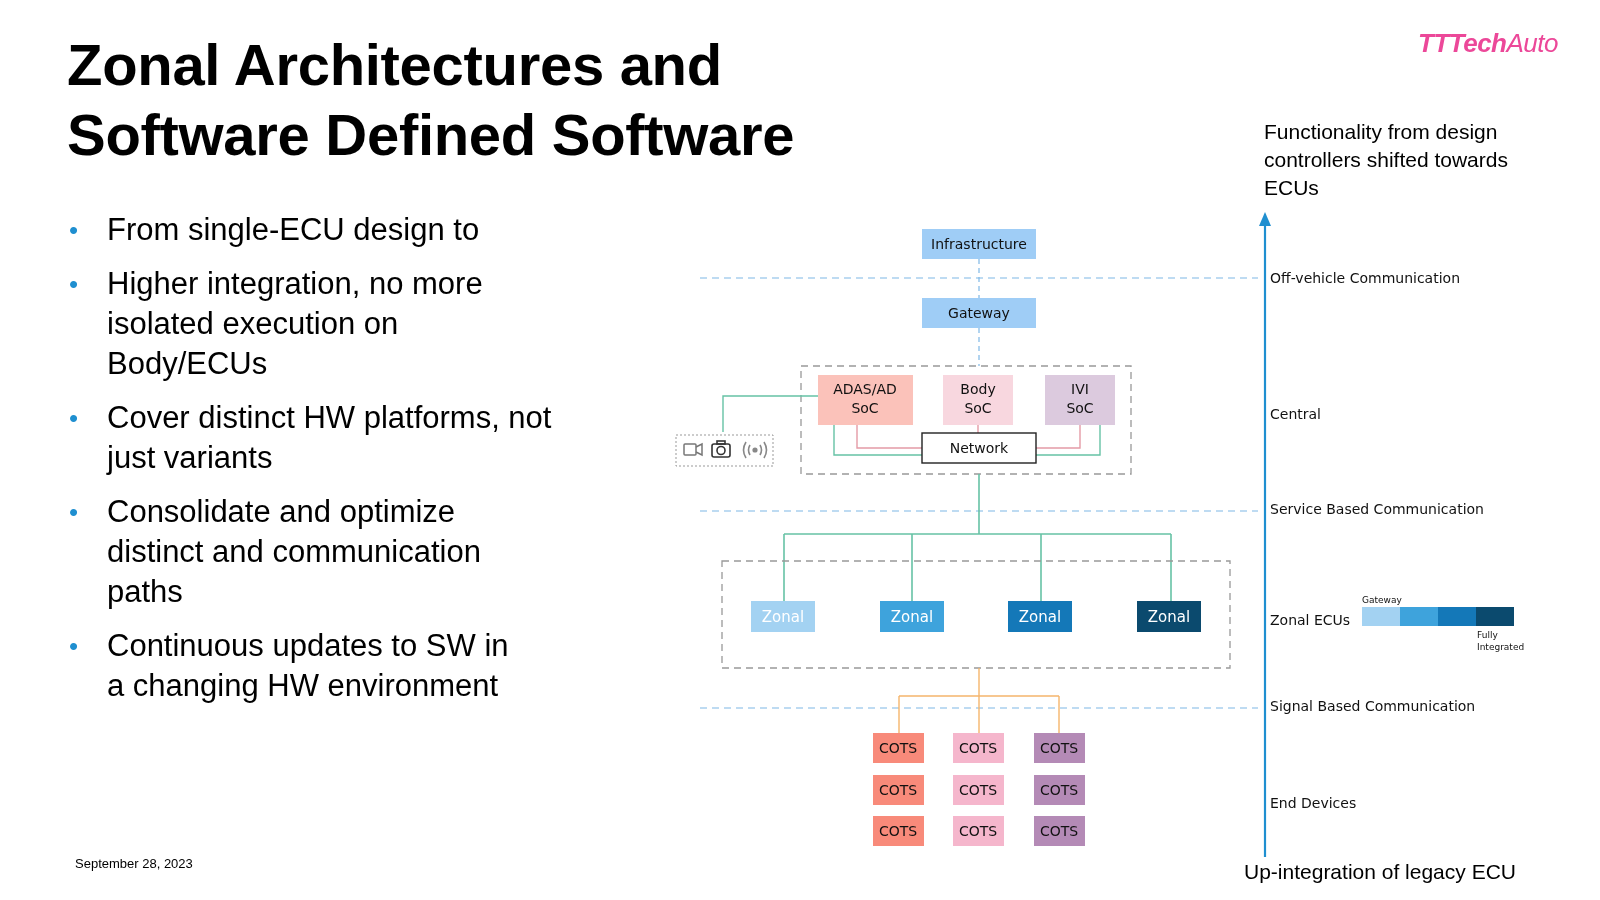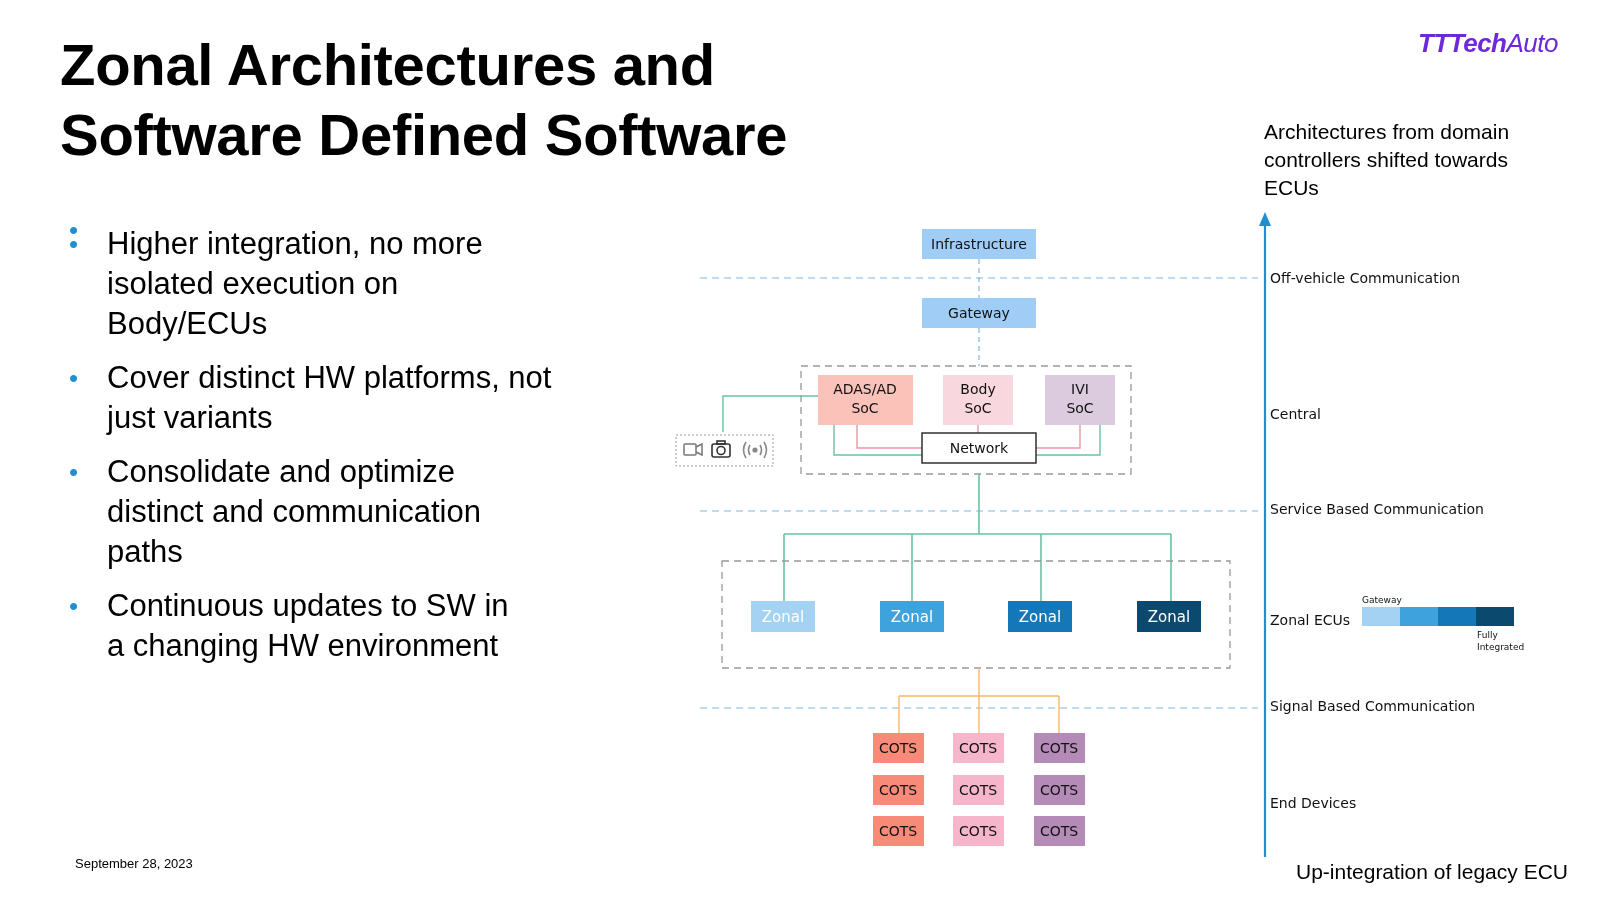--- a/index.html
+++ b/index.html
@@ -1,42 +1,43 @@
 <!DOCTYPE html>
 <html><head>
 <meta charset="utf-8">
 <style>
   html, body { margin:0; padding:0; }
   body { width:1600px; height:900px; background:#ffffff; position:relative; overflow:hidden; font-family:"Liberation Sans", sans-serif; color:#000; }
-  .title { position:absolute; left:60px; top:30px; font-size:58px; font-weight:bold; line-height:70px; letter-spacing:-0.3px; }
-  .logo { position:absolute; left:1418px; top:28px; font-size:26px; color:#6d28d9; letter-spacing:-0.5px; }
+  .title { position:absolute; left:67px; top:30px; font-size:58px; font-weight:bold; line-height:70px; letter-spacing:-0.3px; }
+  .logo { position:absolute; left:1418px; top:28px; font-size:26px; color:#ec4899; letter-spacing:-0.5px; }
   .logo .b { font-weight:bold; font-style:italic; }
   .logo .r { font-style:italic; }
   .bullets { position:absolute; left:67px; top:210px; width:540px; margin:0; padding:0; list-style:none; }
   .bullets li { position:relative; padding-left:40px; font-size:31px; line-height:40px; margin-bottom:14px; }
   .bullets li .dot { position:absolute; left:2px; top:0; color:#1f8fd0; font-size:26px; }
   .date { position:absolute; left:75px; top:856px; font-size:13px; }
   .func-text { position:absolute; left:1264px; top:118px; font-size:21px; line-height:28px; }
-  .upint-text { position:absolute; left:1296px; top:860px; font-size:21px; }
+  .upint-text { position:absolute; left:1244px; top:860px; font-size:21px; }
   svg.diagram { position:absolute; left:0; top:0; }
   .lbl { font-family:"DejaVu Sans", sans-serif; }
 </style>
 </head>
 <body>
 
 <div class="title">
   <div>Zonal Architectures and</div>
   <div>Software Defined Software</div>
 </div>
 
 <div class="logo"><span class="b">TTTech</span><span class="r">Auto</span></div>
 
 <ul class="bullets">
   <li>
       <span class="dot">•</span>
+      <div>From single-ECU design to</div>
     </li>
   <li>
       <span class="dot">•</span>
       <div>Higher integration, no more</div>
       <div>isolated execution on</div>
       <div>Body/ECUs</div>
     </li>
   <li>
       <span class="dot">•</span>
       <div>Cover distinct HW platforms, not</div>
@@ -51,21 +52,21 @@
   <li>
       <span class="dot">•</span>
       <div>Continuous updates to SW in</div>
       <div>a changing HW environment</div>
     </li>
 </ul>
 
 <div class="date">September 28, 2023</div>
 
 <div class="func-text">
-  <div>Architectures from domain</div>
+  <div>Functionality from design</div>
   <div>controllers shifted towards</div>
   <div>ECUs</div>
 </div>
 <div class="upint-text">Up-integration of legacy ECU</div>
 
 <svg class="diagram" width="1600" height="900" viewBox="0 0 1600 900" xmlns="http://www.w3.org/2000/svg">
 
   <g stroke="#7fb8e6" stroke-width="1.2" stroke-dasharray="7,5">
     <line x1="700" y1="278" x2="1258" y2="278"></line>
     <line x1="700" y1="511" x2="1258" y2="511"></line>

